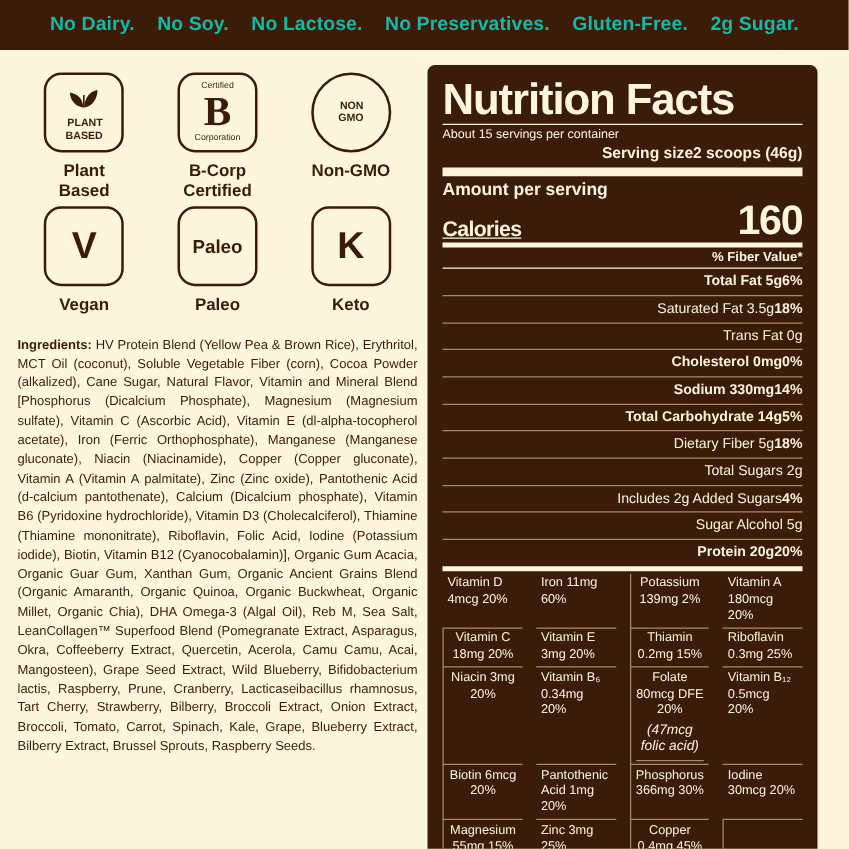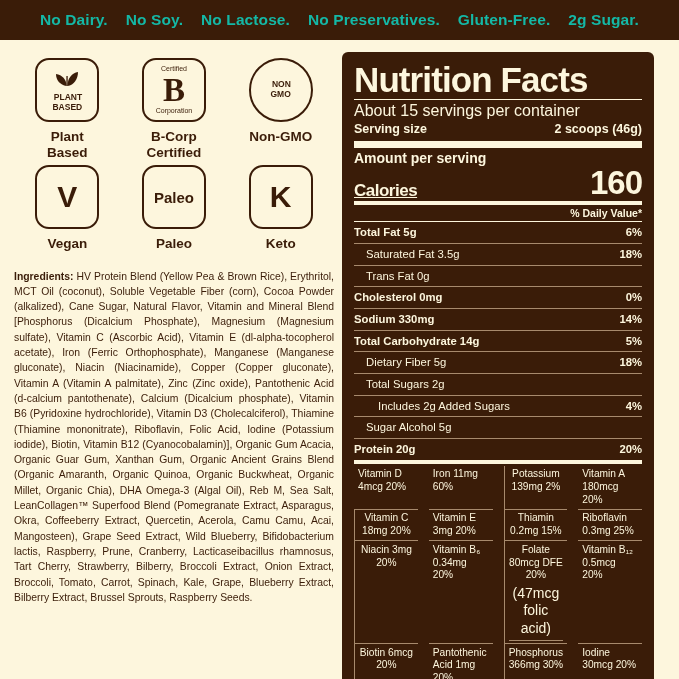--- a/index.html
+++ b/index.html
@@ -110,30 +110,30 @@
     line-height: 1;
     margin-bottom: 2px;
   }
   .rule-thick { border-bottom: 7px solid #fdf6dd; margin: 3px 0 2px 0; }
   .rule-med   { border-bottom: 4px solid #fdf6dd; margin: 2px 0; }
   .rule-thin  { border-bottom: 1px solid #fdf6dd; margin: 2px 0; }
   .rule-hair  { border-bottom: 0.7px solid #a78a6d; margin: 2px 0; }
 
   .row {
     display: flex;
-    justify-content: space-between;
+    justify-content: flex-end;
     align-items: baseline;
     font-size: 11.3px;
     line-height: 1.3;
     padding: 1px 0;
   }
   .row .ind1 { padding-left: 12px; }
   .row .ind2 { padding-left: 24px; }
   .b { font-weight: bold; }
-  .serv-line { font-size: 16px; }
+  .serv-line { font-size: 10px; }
   .serv-bold { font-size: 12.5px; font-weight: bold; }
 
   .cal-row {
     display: flex;
     justify-content: space-between;
     align-items: flex-end;
   }
   .cal-label { font-size: 17px; font-weight: bold; letter-spacing: -0.5px; line-height: 1; text-decoration: underline; }
   .cal-value { font-size: 33px; font-weight: bold; letter-spacing: -1px; line-height: 1; }
   .amount-per { font-size: 14px; font-weight: bold; }
@@ -146,21 +146,21 @@
     column-gap: 11px;
   }
   .vit-cell {
     font-size: 10.2px;
     line-height: 1.25;
     padding: 2.5px 4px;
     border-bottom: 0.7px solid #a78a6d;
   }
   .vit-cell.rightcol { border-left: 0.7px solid #a78a6d; text-align: center; }
   .vit-cell.leftcol { text-align: left; }
-  .vit-cell.sub { font-size: 14px; display: block; }
+  .vit-cell.sub { font-size: 11px; display: block; font-style: italic; }
   .vit-cell.noborder { border-bottom: none; }
   .vit-cell.empty { border-bottom: none; }
 </style>
 </head>
 <body>
 
 <div id="topbar">
   <span>No Dairy.</span>
   <span>No Soy.</span>
   <span>No Lactose.</span>
@@ -244,21 +244,21 @@
         <span class="serv-bold">2 scoops (46g)</span>
       </div>
       <div class="rule-thick"></div>
 
       <div class="amount-per">Amount per serving</div>
       <div class="cal-row">
         <span class="cal-label">Calories</span>
         <span class="cal-value">160</span>
       </div>
       <div class="rule-med"></div>
-      <div class="dv-head">% Daily Value*</div>
+      <div class="dv-head">% Fiber Value*</div>
       <div class="rule-thin"></div>
 
       <div class="row">
         <span class="b">Total Fat 5g</span>
         <span class="b">6%</span>
       </div>
       <div class="rule-hair"></div>
       <div class="row">
         <span class="ind1">Saturated Fat 3.5g</span>
         <span class="b">18%</span>

